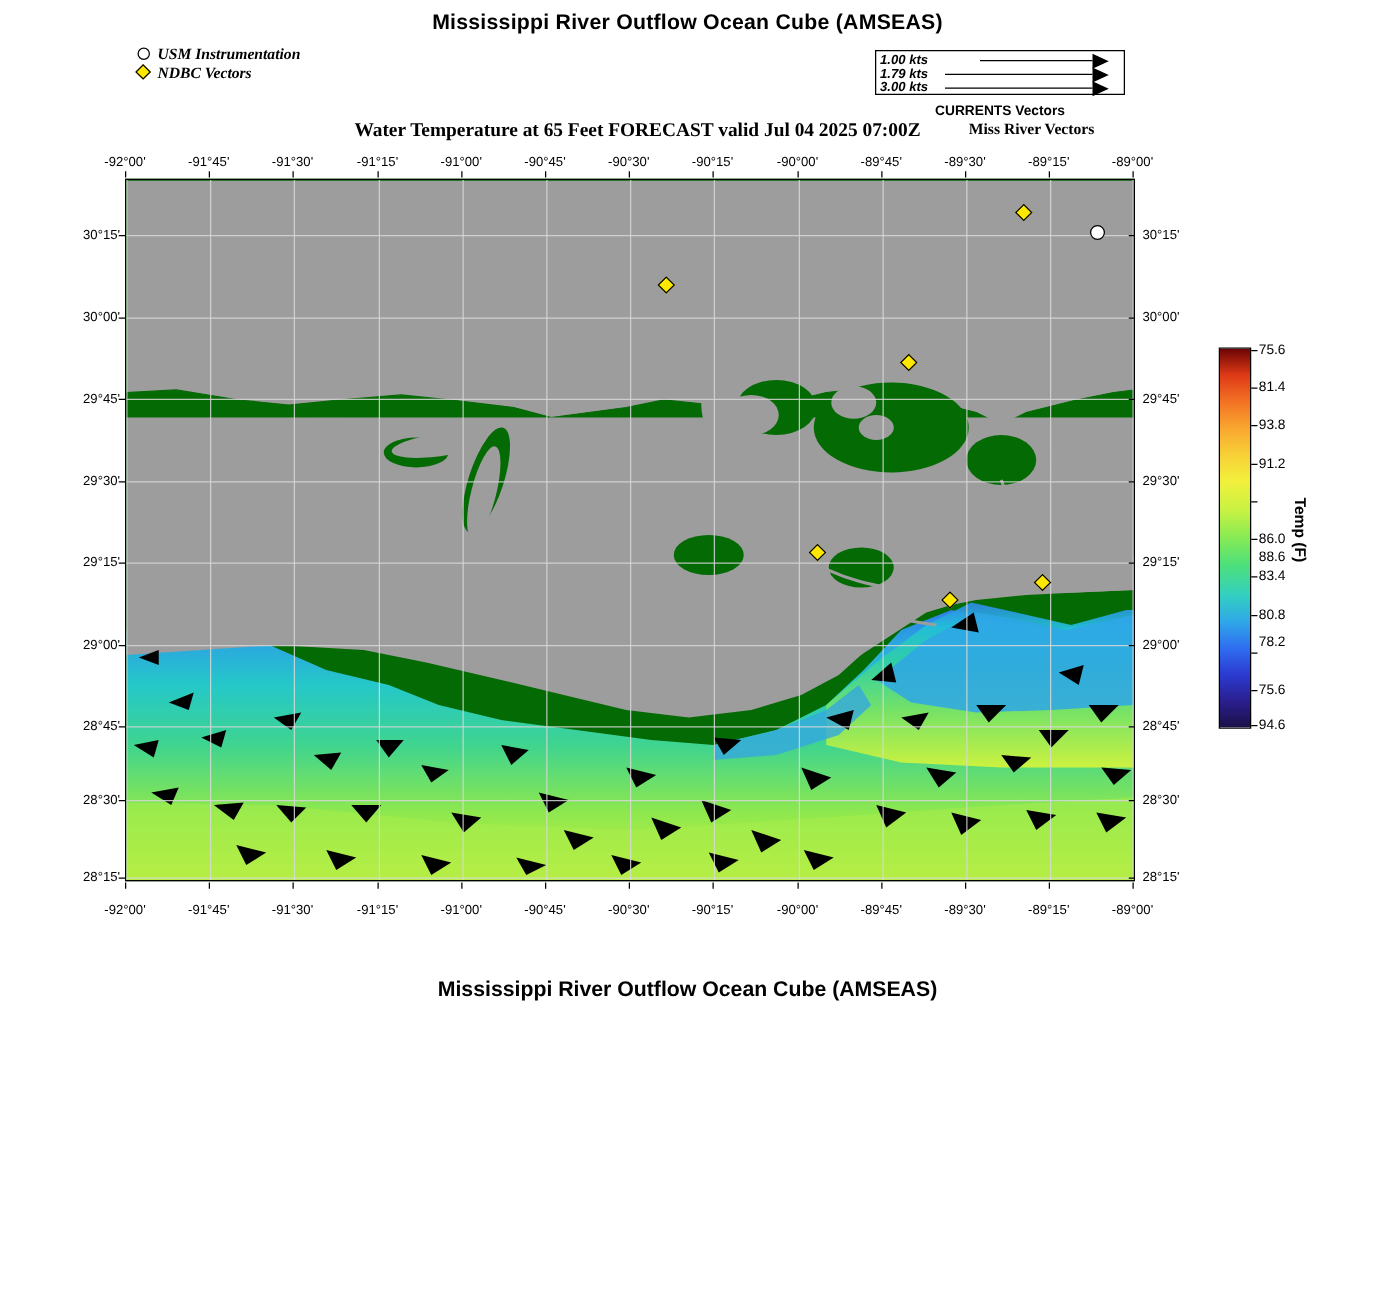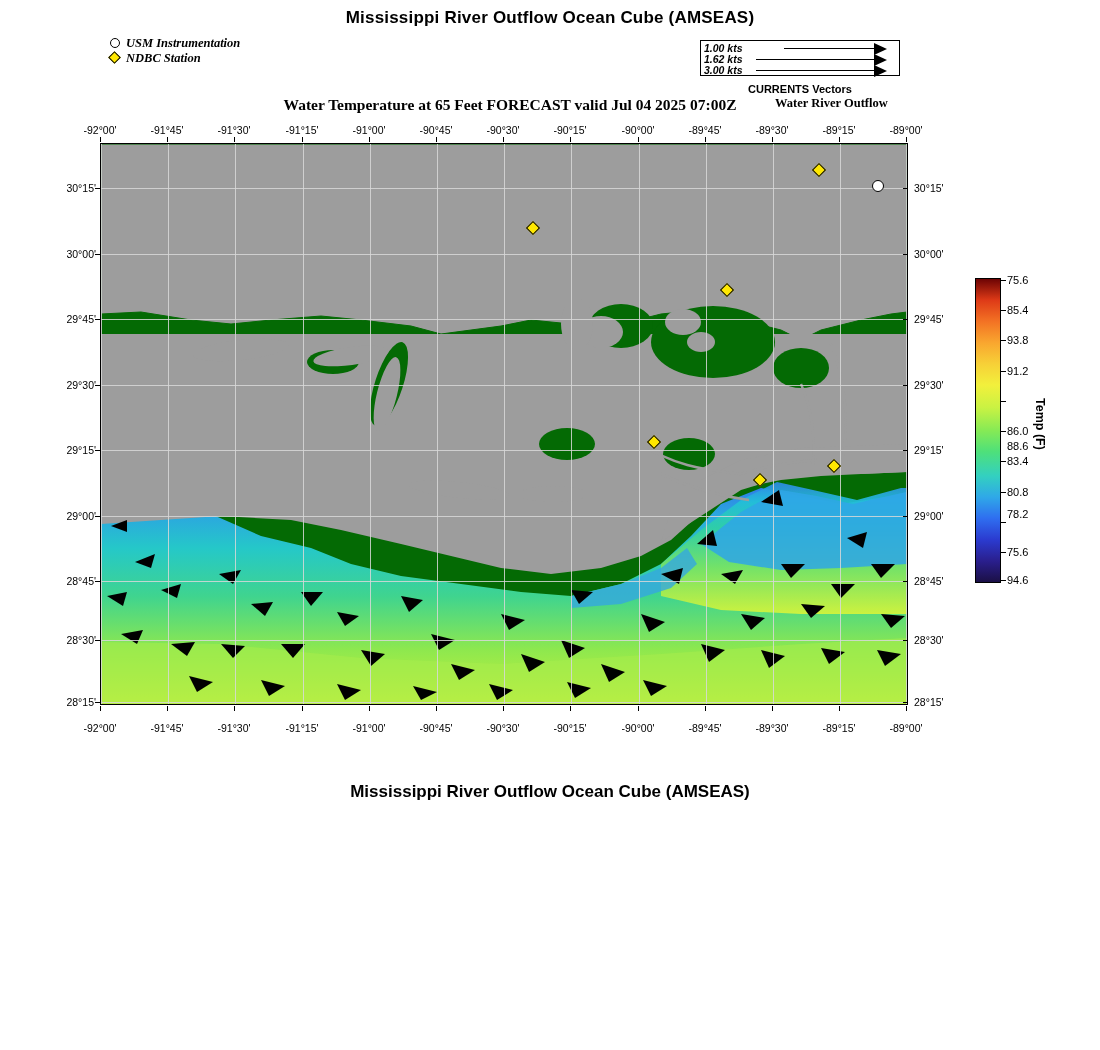--- a/index.html
+++ b/index.html
@@ -198,46 +198,46 @@
     transform-origin: left top;
     white-space: nowrap;
     font-family: "Liberation Sans", sans-serif;
   }
 </style>
 </head>
 <body>
 
 <div class="abs" id="main-title">Mississippi River Outflow Ocean Cube (AMSEAS)</div>
 <div class="abs" id="subtitle">Water Temperature at 65 Feet FORECAST valid Jul 04 2025 07:00Z</div>
-<div class="abs" id="outflow-label">Water River Outflow</div>
+<div class="abs" id="outflow-label">Miss River Vectors</div>
 <div class="abs" id="bottom-title">Mississippi River Outflow Ocean Cube (AMSEAS)</div>
 
 <div class="abs" id="station-legend">
   <div class="legend-row">
     <span class="legend-sym">
         <span class="sym-circle"></span>
       </span>
     <span>USM Instrumentation</span>
   </div>
   <div class="legend-row">
     <span class="legend-sym">
         <span class="sym-diamond"></span>
       </span>
-    <span>NDBC Station</span>
+    <span>NDBC Vectors</span>
   </div>
 </div>
 
 <div class="abs" id="vector-key">
   <div class="vk-row" style="top:2px;">
     <span class="vk-label">1.00 kts</span>
     <span class="vk-arrow" style="left:83px; width:90px;"></span>
     <span class="vk-head" style="left:173px;"></span>
   </div>
   <div class="vk-row" style="top:13px;">
-    <span class="vk-label">1.62 kts</span>
+    <span class="vk-label">1.79 kts</span>
     <span class="vk-arrow" style="left:55px; width:118px;"></span>
     <span class="vk-head" style="left:173px;"></span>
   </div>
   <div class="vk-row" style="top:24px;">
     <span class="vk-label">3.00 kts</span>
     <span class="vk-arrow" style="left:55px; width:118px;"></span>
     <span class="vk-head" style="left:173px;"></span>
   </div>
 </div>
 <div class="abs" id="vector-key-caption">CURRENTS Vectors</div>
@@ -534,21 +534,21 @@
   <div class="cb-tick" style="top:93px;"></div>
   <div class="cb-tick" style="top:123px;"></div>
   <div class="cb-tick" style="top:153px;"></div>
   <div class="cb-tick" style="top:183px;"></div>
   <div class="cb-tick" style="top:214px;"></div>
   <div class="cb-tick" style="top:244px;"></div>
   <div class="cb-tick" style="top:274px;"></div>
   <div class="cb-tick" style="top:302px;"></div>
 
   <div class="cb-tick-label" style="top:2px;">75.6</div>
-  <div class="cb-tick-label" style="top:32px;">85.4</div>
+  <div class="cb-tick-label" style="top:32px;">81.4</div>
   <div class="cb-tick-label" style="top:62px;">93.8</div>
   <div class="cb-tick-label" style="top:93px;">91.2</div>
   <div class="cb-tick-label" style="top:123px;margin-top:39px;">88.6</div>
   <div class="cb-tick-label" style="top:153px;">86.0</div>
   <div class="cb-tick-label" style="top:183px;">83.4</div>
   <div class="cb-tick-label" style="top:214px;">80.8</div>
   <div class="cb-tick-label" style="top:236px;">78.2</div>
   <div class="cb-tick-label" style="top:274px;">75.6</div>
   <div class="cb-tick-label" style="top:302px;">94.6</div>
 

